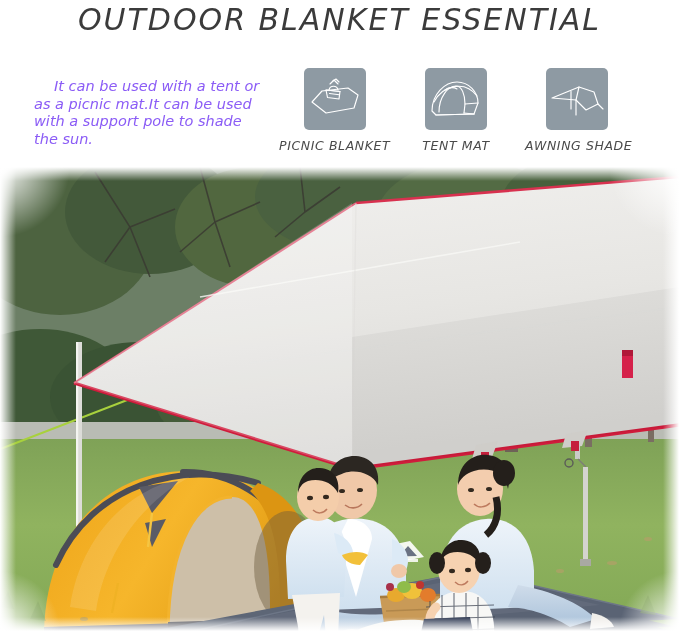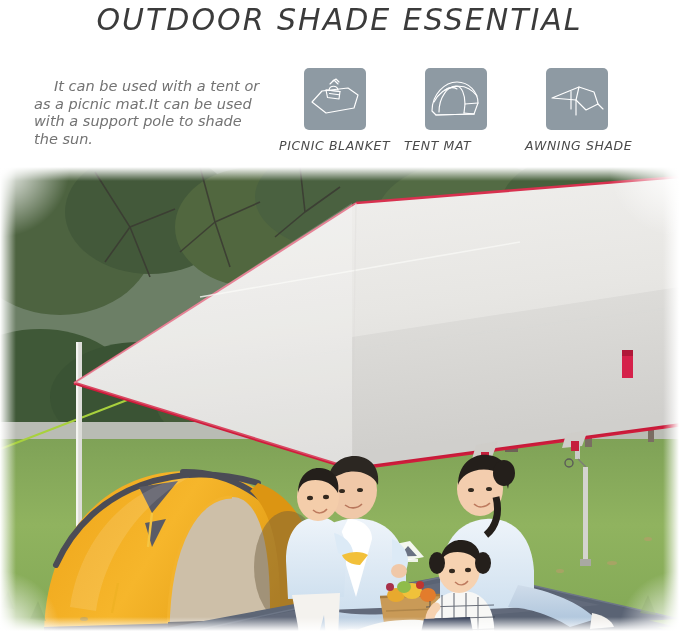--- a/index.html
+++ b/index.html
@@ -25,27 +25,27 @@
     color:#3b3b3b;
     white-space:nowrap;
   }
 
   .blurb{
     position:absolute;left:34px;top:78px;width:232px;
     font-family:"DejaVu Sans", sans-serif;
     font-style:italic;
     font-size:14.5px;
     line-height:17.5px;
-    color:#737373;
+    color:#8b5cf6;
     text-indent:20px;
   }
 
   
   .features{position:absolute;left:283px;top:68px;width:360px;height:90px;}
-  .feature{position:absolute;top:0;}
+  .feature{position:absolute;top:0;text-align:center;}
   .feature.f0{left:0px;width:104px;}
   .feature.f1{left:121px;width:104px;}
   .feature.f2{left:242px;width:104px;}
 
   .tile{
     width:62px;height:62px;margin:0 auto;
     background:#8e9aa3;
     border-radius:5px;
     position:relative;overflow:hidden;
   }
@@ -87,21 +87,21 @@
       radial-gradient(circle at 100% 0%, #fff 0px, rgba(255,255,255,0) 70px),
       radial-gradient(circle at 0% 100%, #fff 0px, rgba(255,255,255,0) 60px),
       radial-gradient(circle at 100% 100%,#fff 0px, rgba(255,255,255,0) 60px);
   }
 </style>
 </head>
 <body>
 
 <div class="page">
 
-  <div class="title">OUTDOOR SHADE ESSENTIAL</div>
+  <div class="title">OUTDOOR BLANKET ESSENTIAL</div>
 
   <div class="blurb">It can be used with a tent or as a picnic mat.It can be used with a support pole to shade the sun.</div>
 
   <div class="features">
 
     <div class="feature f0">
       <div class="tile">
         <svg viewBox="0 0 62 62">
           <g fill="none" stroke="#ffffff" stroke-width="1.15" stroke-linejoin="round" stroke-linecap="round">
 

